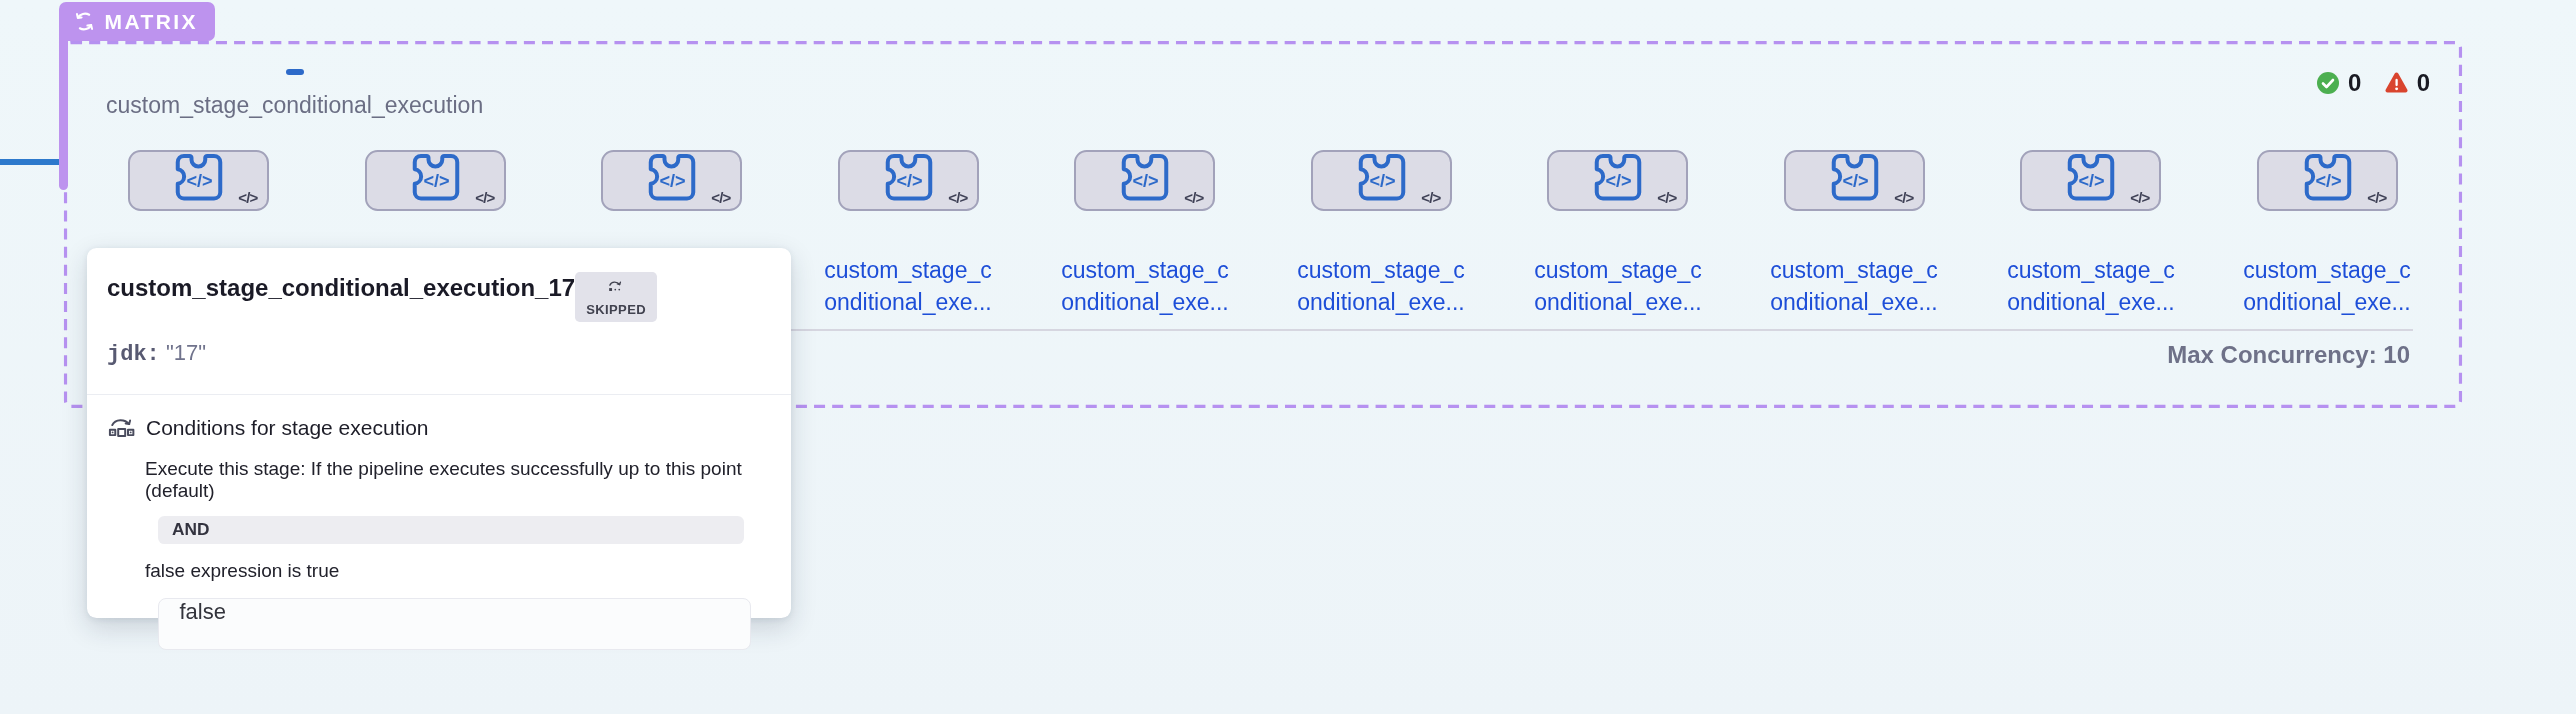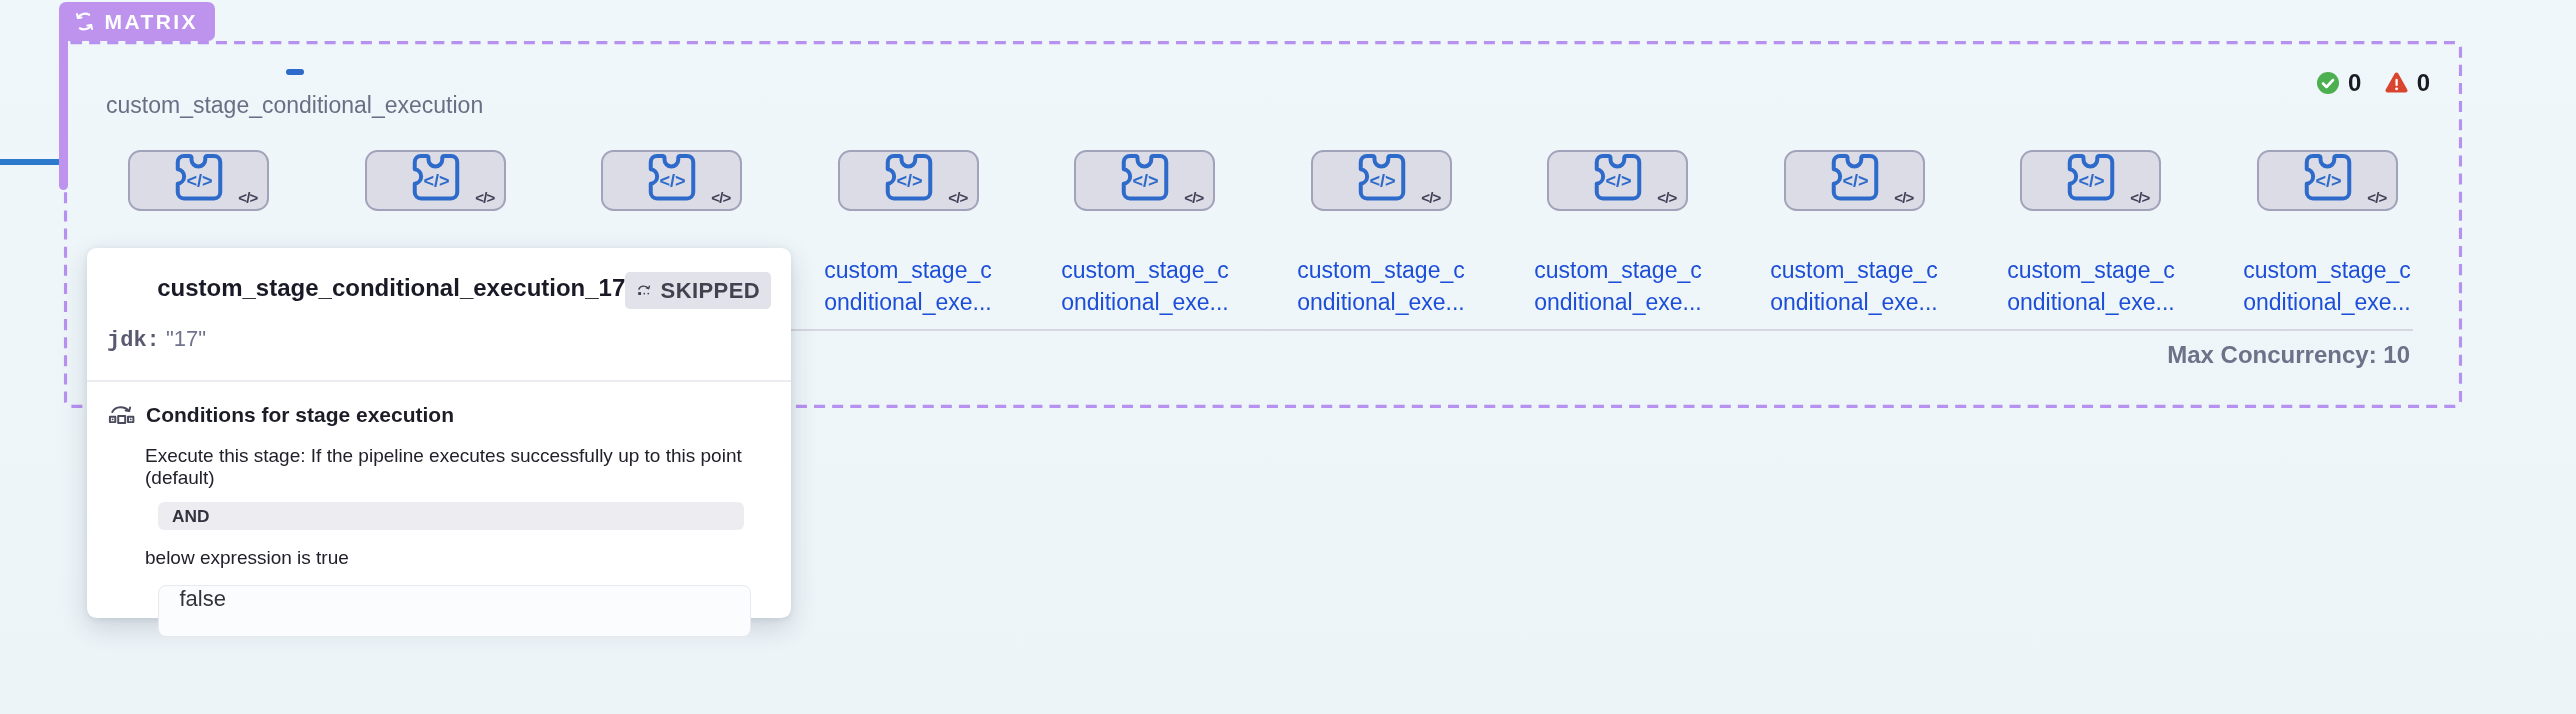--- a/index.html
+++ b/index.html
@@ -56,34 +56,35 @@
   #inner-divider { left: 88px; top: 329px; width: 2325px; height: 1.6px; background: #d6d6e0; z-index: 3; }
   #max-concurrency { top: 341px; left: 2016px; width: 394px; text-align: right; color: #6e7188; font-size: 24px; font-weight: bold; z-index: 3; }
 
   
   #popover {
     left: 87px; top: 248px; width: 704px; height: 370px;
     background: #ffffff; border-radius: 9.5px;
     box-shadow: 0 9.5px 27px rgba(25, 35, 60, 0.16), 0 1.6px 6.3px rgba(25, 35, 60, 0.08);
     z-index: 10; padding: 24px 20px 0 20px;
   }
-  #popover-header { display: flex; align-items: flex-start; justify-content: flex-end; }
+  #popover-header { display: flex; align-items: flex-start; justify-content: flex-start; }
   #popover-title { color: #1a1a26; font-size: 24px; font-weight: bold; padding-top: 1.6px; }
   #status-badge {
     display: flex; align-items: center; gap: 7px;
     background: #e2e2ea; border-radius: 4.7px; padding: 5.5px 11px;
-    color: #41424f; font-size: 22px; font-weight: bold; letter-spacing: 0.4px;
+    color: #41424f; font-size: 13px; font-weight: bold; letter-spacing: 0.4px;
     white-space: nowrap;
+    flex-direction: column;
   }
   #param-line { margin-top: 17.3px; font-size: 22px; }
   #param-key { color: #585a72; font-weight: bold; font-family: Liberation Mono, monospace; }
   #param-value { color: #70738c; }
   #popover-divider { margin: 27px -20px 0 -20px; height: 1.6px; background: #ebedf2; }
   #conditions-heading-row { display: flex; align-items: center; gap: 11px; margin-top: 19px; }
-  #conditions-heading { color: #1d1d28; font-size: 21px; font-weight: bold; }
+  #conditions-heading { color: #1d1d28; font-size: 21px; font-weight: normal; }
   .cond-text { margin-left: 38px; color: #21212b; font-size: 19px; }
   #cond-line1 { margin-top: 16px; }
   #operator-bar {
     margin-left: 51px; margin-top: 13.4px; width: 586px; height: 28px;
     background: #ededf1; border-radius: 6.3px; display: flex; align-items: center;
     padding-left: 14px; color: #33333f; font-size: 17.3px; font-weight: bold;
   }
   #cond-line2 { margin-top: 16.6px; }
   #expression-box {
     margin-left: 51px; margin-top: 16px; width: 593px; height: 52px;
@@ -302,19 +303,19 @@
     </span>
     <span id="conditions-heading">Conditions for stage execution</span>
   </div>
 
   <div id="cond-line1" class="cond-text">Execute this stage: If the pipeline executes successfully up to this point (default)</div>
 
   <div id="operator-bar">
     <span>AND</span>
   </div>
 
-  <div id="cond-line2" class="cond-text">below expression is true</div>
+  <div id="cond-line2" class="cond-text">false expression is true</div>
 
   <div id="expression-box">
     <span>false</span>
   </div>
 </div>
 
 
 </body></html>

